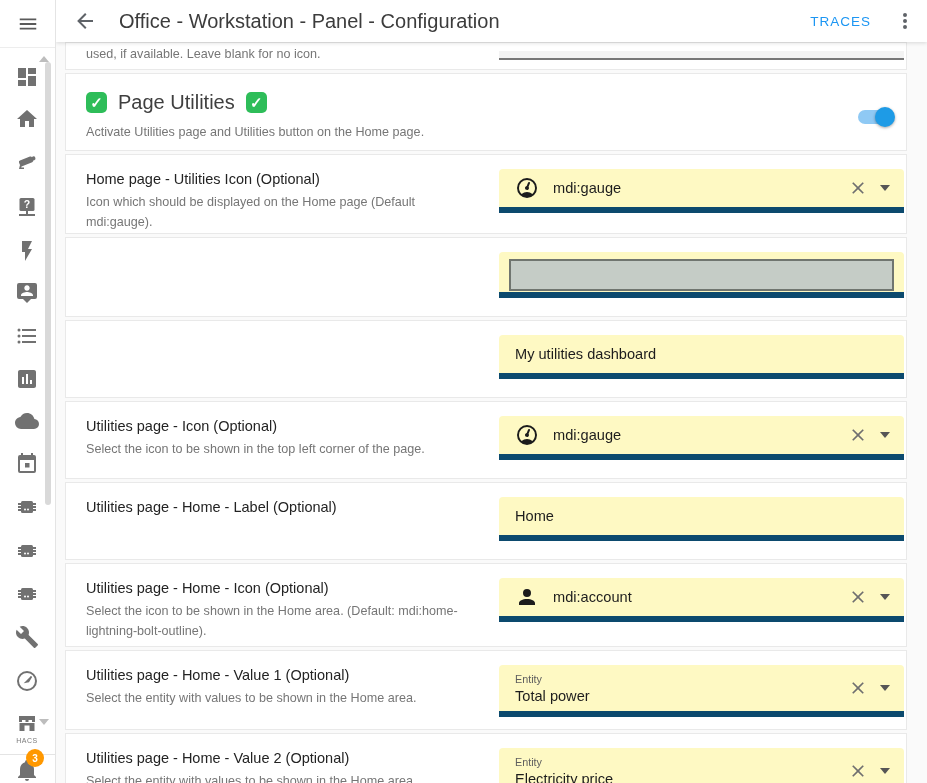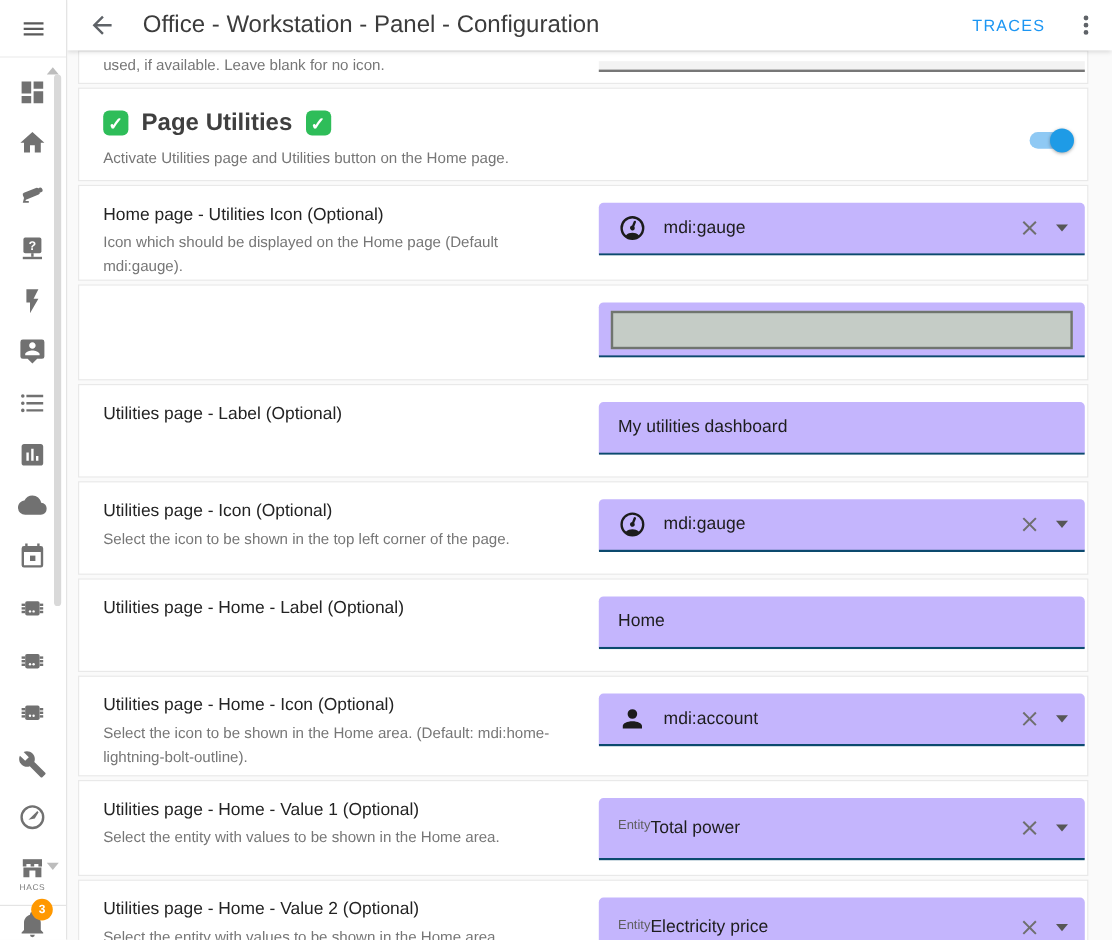--- a/index.html
+++ b/index.html
@@ -50,51 +50,51 @@
 
   
   .content{position:absolute;left:56px;top:42px;width:871px;height:741px;background:#fafafa}
   .card{margin:0 20px 3px 9px;width:842px;background:#fff;border:1px solid #e9e9e9;
     display:flex;align-items:flex-start}
   .rowtext{width:425px;padding:16px 0 0 20px}
   .rlabel{font-size:14.5px;color:#232323;margin-bottom:6px}
   .rdesc{font-size:12.6px;color:#767676;line-height:1.55;padding-right:15px}
   .rfield{width:405px;margin-left:auto;margin-right:2px;margin-top:14px}
 
-  .input{background:#c4b5fd;border-radius:4px 4px 0 0;border-bottom:2px solid #0c4a6e;
+  .input{background:#fef9c3;border-radius:4px 4px 0 0;border-bottom:6px solid #0c4a6e;
     display:flex;align-items:center;height:44px;padding:0 10px 0 16px;cursor:text}
   .fldicon{width:24px;height:24px;margin-right:14px}
   .fldicon svg{fill:#1c1c1c;width:24px;height:24px}
   .fval{font-size:14.6px;color:#1d1d1d}
   .spacer{flex:1}
   .clear{width:20px;height:20px;cursor:pointer;margin-right:12px}
   .clear svg{fill:#6f6f6f;width:20px;height:20px}
   .caret{width:0;height:0;border-left:5px solid transparent;border-right:5px solid transparent;
     border-top:6px solid #565656;cursor:pointer;margin-right:4px}
 
   .input.entity{height:52px;align-items:center}
-  .entcol{display:flex;justify-content:flex-start}
+  .entcol{display:flex;flex-direction:column;justify-content:flex-start}
   .flabel{font-size:10.8px;color:#5e5e5e;margin-bottom:3px}
 
   .input.colorfld{height:46px;padding:7px 10px;display:block;cursor:pointer}
   .swatch{width:100%;height:32px;border:2px solid #70756f}
 
   
   .card.partial{height:28px;overflow:hidden;margin-top:0}
   .partial .rowtext{padding-top:2px}
   .partial .rfield{margin-top:8px;height:9px;background:#f3f3f3;
     border-bottom:2px solid #777}
 
   
   .card.section{height:78px;position:relative;display:block}
   .sec-titlerow{display:flex;align-items:center;margin:17px 0 0 20px}
   .emoji-check{width:21px;height:21px;border-radius:5px;background:var(--emoji-green);
     color:#fff;font-size:15px;font-weight:bold;display:flex;align-items:center;
     justify-content:center}
-  .sec-title{font-size:20px;font-weight:bold;color:#3f3f3f;margin:0 11px}
+  .sec-title{font-size:20px;font-weight:normal;color:#3f3f3f;margin:0 11px}
   .sec-desc{font-size:12.6px;color:#767676;margin:11px 0 0 20px}
   .toggle{position:absolute;right:14px;top:36px;width:34px;height:14px;cursor:pointer}
   .toggle .track{width:34px;height:14px;border-radius:7px;background:var(--toggle-track)}
   .toggle .thumb{position:absolute;right:-3px;top:-3px;width:20px;height:20px;
     border-radius:50%;background:var(--toggle-thumb);box-shadow:0 1px 3px rgba(0,0,0,.35)}
 
   .card.r80{height:80px}
   .card.r78{height:78px}
   .card.r84{height:84px}
   .card.clip{height:80px}
@@ -308,21 +308,20 @@
   <div class="card r80">
     <div class="rfield">
       <div class="input colorfld">
         <div class="swatch" style="background: rgb(197, 204, 198);"></div>
       </div>
     </div>
   </div>
 
   <div class="card r78">
     <div class="rowtext">
-      <div class="rlabel">Utilities page - Label (Optional)</div>
     </div>
     <div class="rfield">
       <div class="input">
         <span class="fval">My utilities dashboard</span>
       </div>
     </div>
   </div>
 
   <div class="card r78">
     <div class="rowtext">

